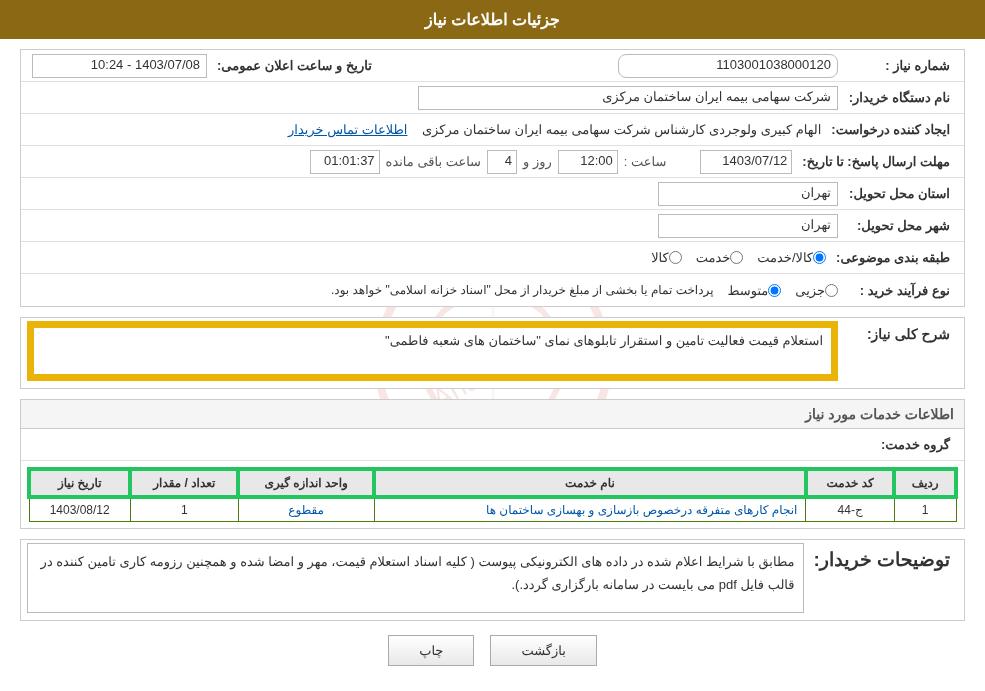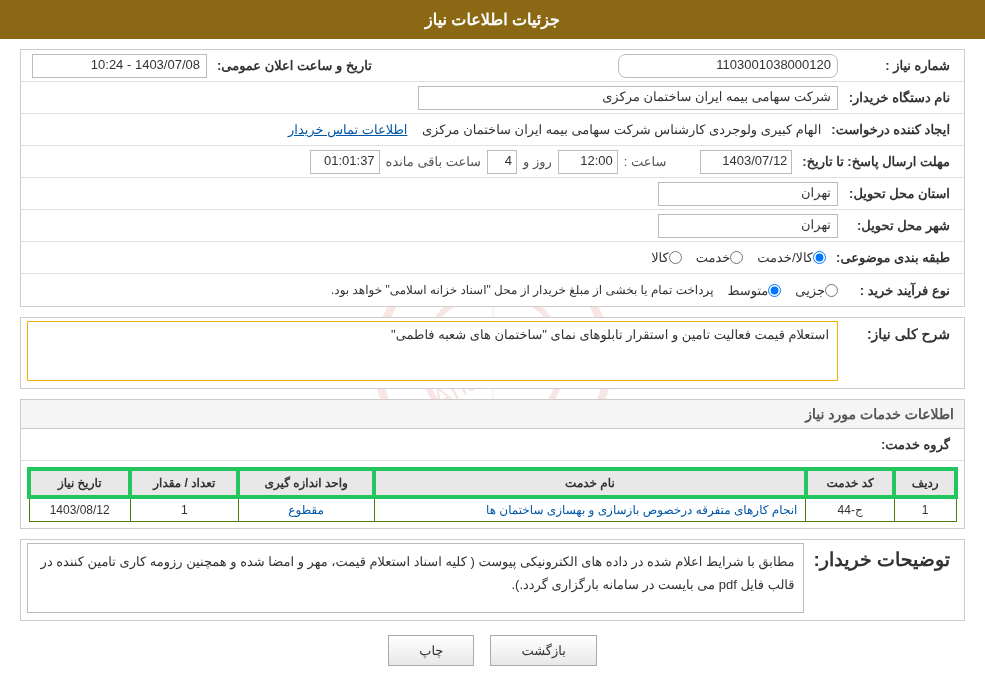--- a/index.html
+++ b/index.html
@@ -113,21 +113,21 @@
     .content-relative {
       position: relative;
       z-index: 1;
     }
     .purchase-type-row {
       display: flex;
       align-items: center;
       gap: 14px;
     }
     .description-box {
-      border: 1px solid #eab308;
+      border: 7px solid #eab308;
       padding: 5px 8px;
       background: #fff;
       min-height: 60px;
       width: 100%;
       text-align: right;
     }
     .services-table {
       width: 100%;
       border-collapse: collapse;
       font-size: 12px;

